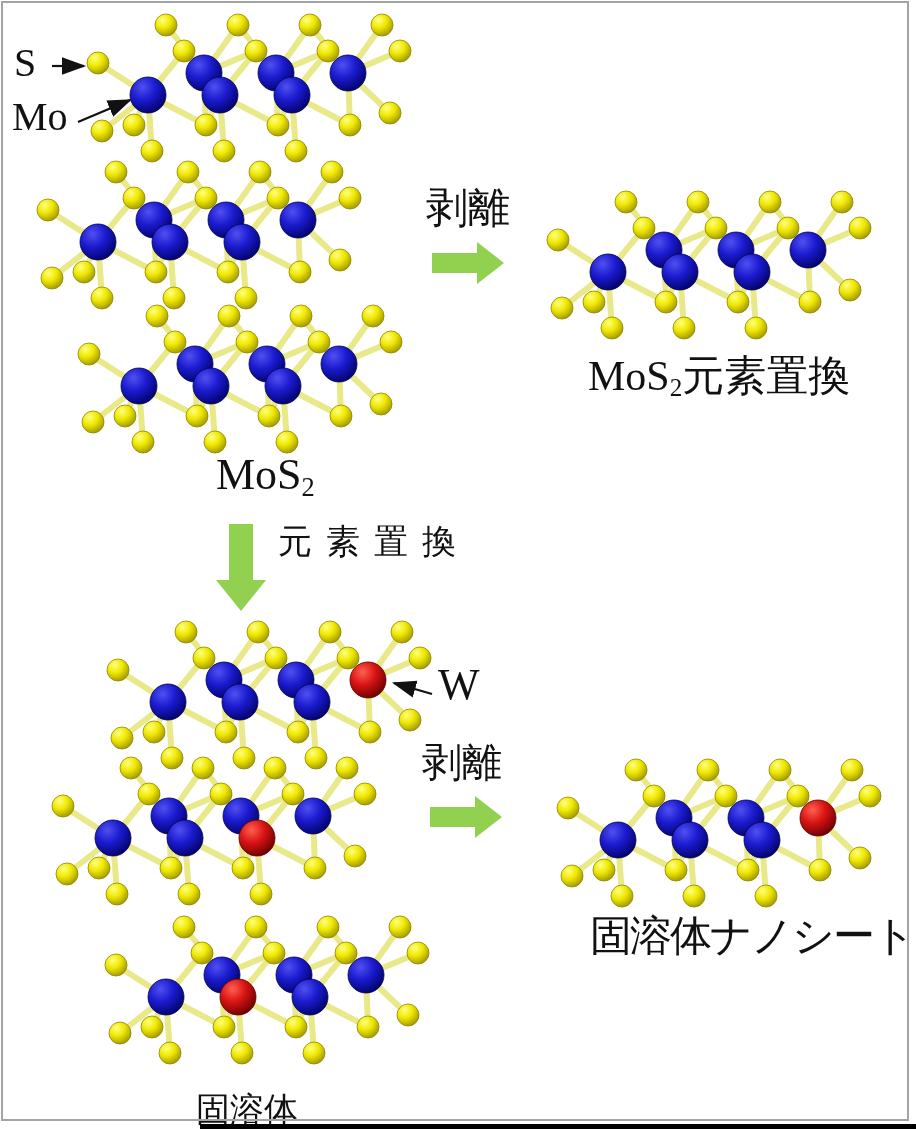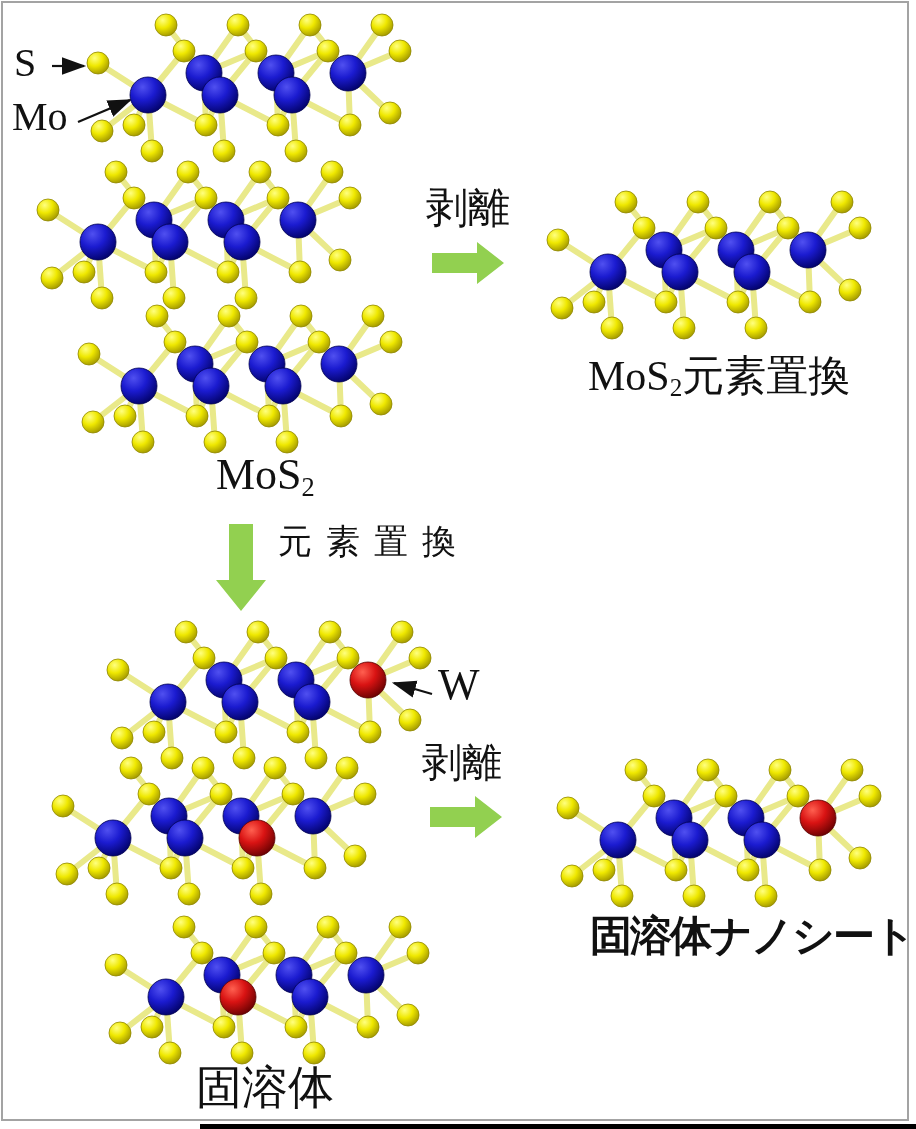--- a/index.html
+++ b/index.html
@@ -15,22 +15,22 @@
   .lbl { position:absolute; color:#111; line-height:1.05; white-space:nowrap; }
   .sub { font-size:0.60em; vertical-align:-0.25em; }
   #s-label    { left:14px;  top:42px;  font-size:40px; }
   #mo-label   { left:12px;  top:96px;  font-size:40px;text-align:center; }
   #w-label    { left:438px; top:662px; font-size:44px; }
   #exfoliation-top-label    { left:426px; top:186px; font-size:42px; }
   #exfoliation-bottom-label { left:422px; top:742px; font-size:40px; }
   #substitution-label { left:278px; top:524px; font-size:34px; letter-spacing:14px; }
   #mos2-label { left:216px; top:452px; font-size:44px; }
   #mos2-nanosheet-label { left:588px; top:354px; font-size:42px; }
-  #solid-solution-nanosheet-label { left:590px; top:914px; font-size:42px; letter-spacing:-2px;font-weight:bold; }
-  #solid-solution-label { left:196px; top:1064px; font-size:46px; }
+  #solid-solution-nanosheet-label { left:590px; top:914px; font-size:42px; letter-spacing:-2px; }
+  #solid-solution-label { left:196px; top:1092px; font-size:34px; }
 </style>
 </head>
 <body>
 
 <div class="canvas">
   <svg id="scene" width="916" height="1129">
       <defs>
         <radialGradient id="gM" cx="35%" cy="28%" r="80%">
           <stop offset="0%" stop-color="#5050f0"></stop>
           <stop offset="45%" stop-color="#1b1bd0"></stop>

